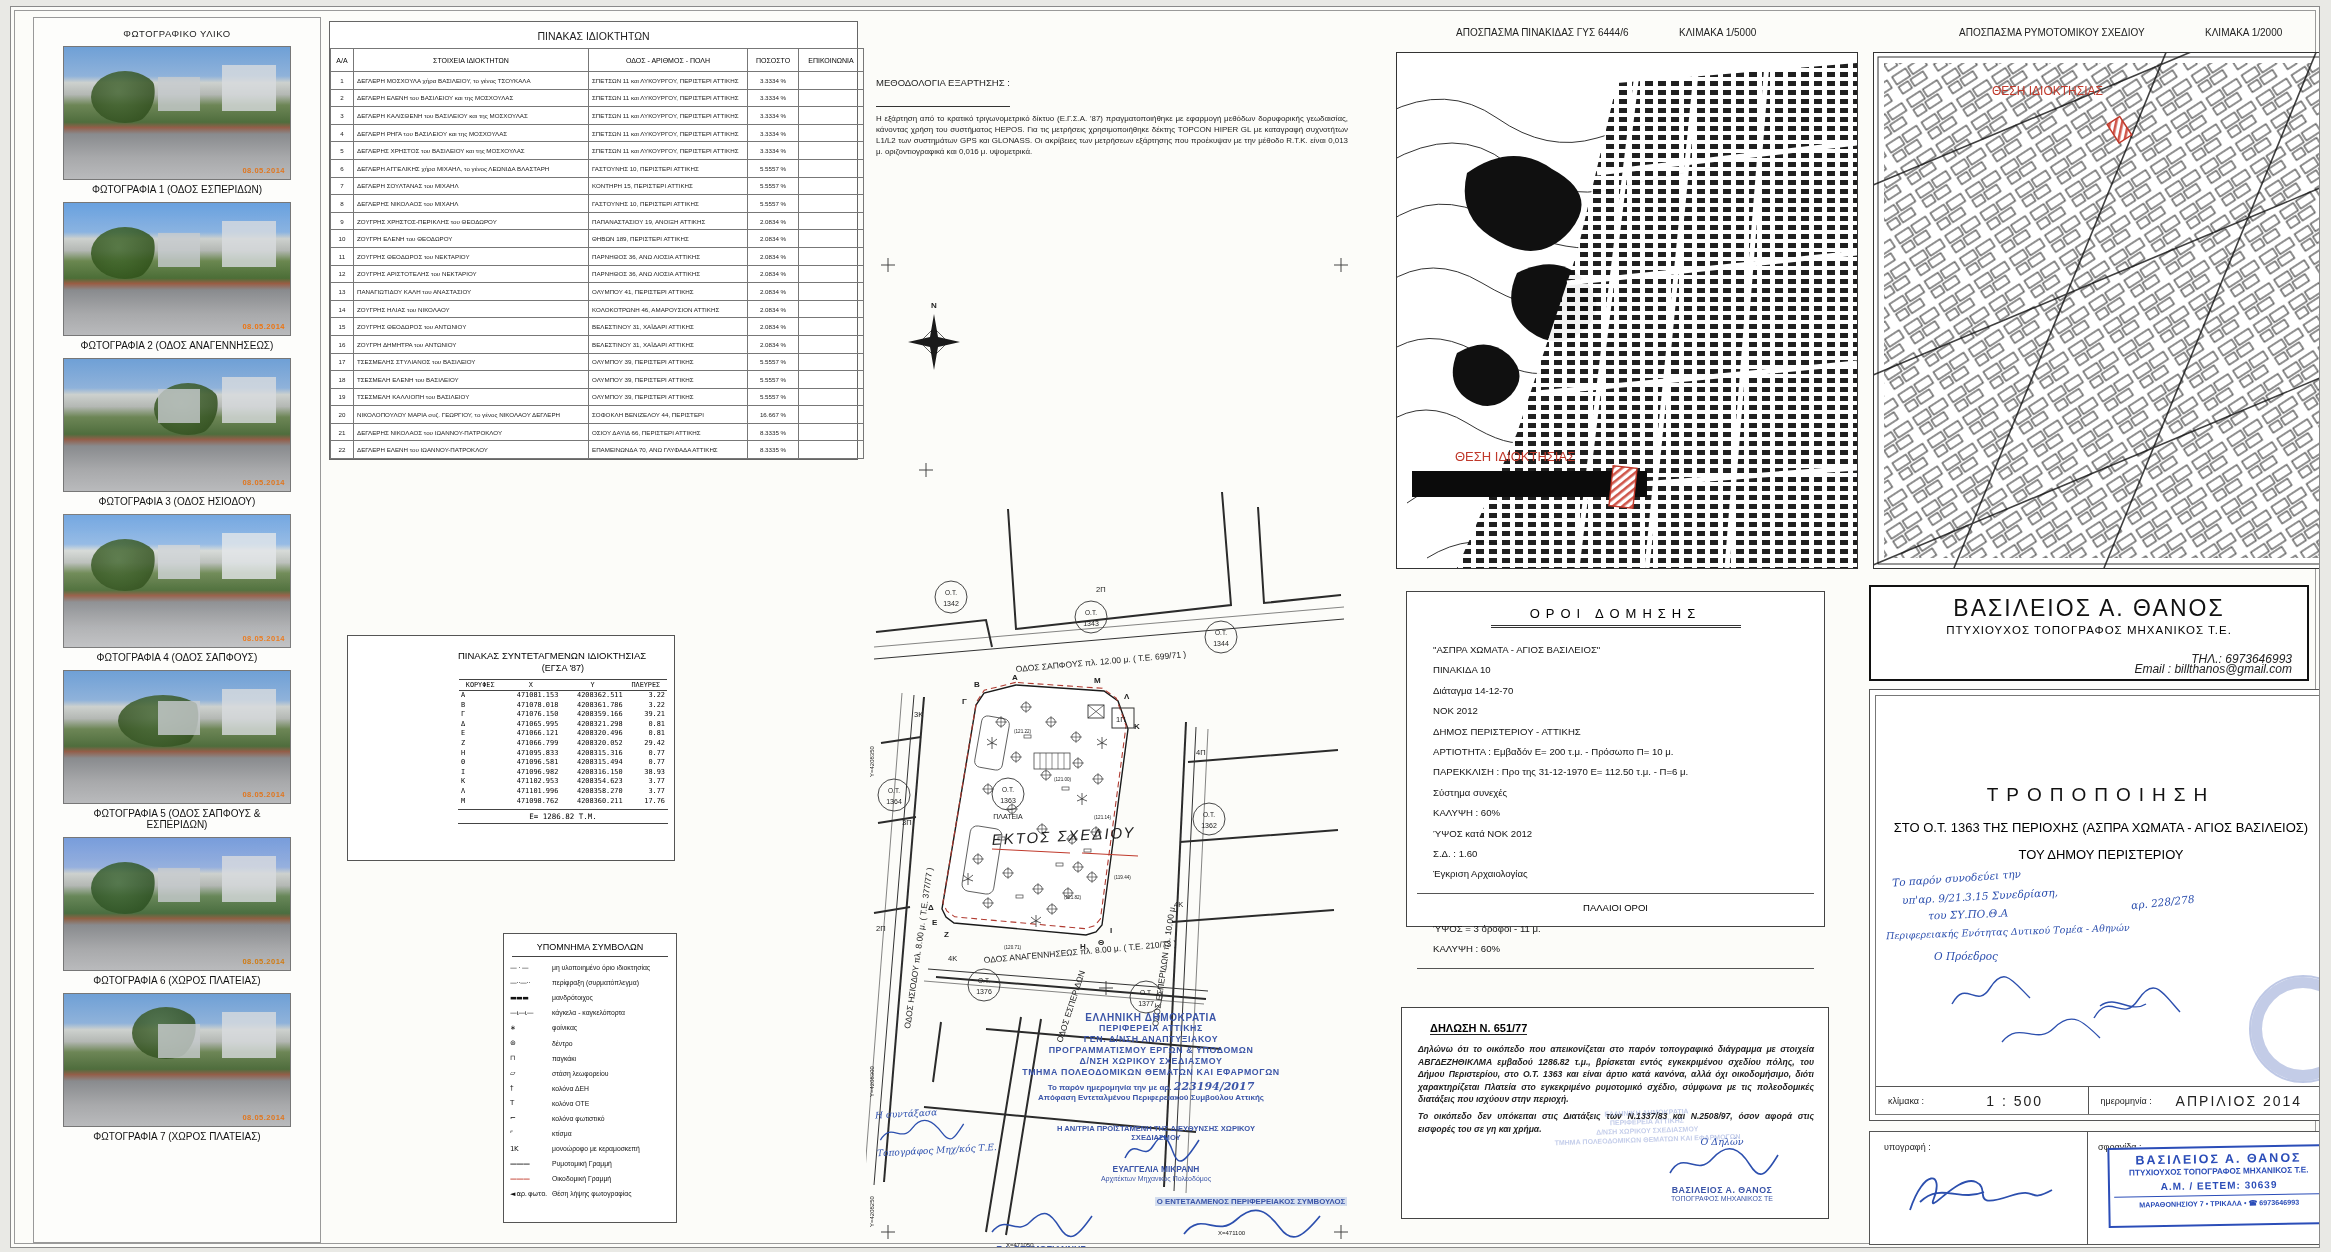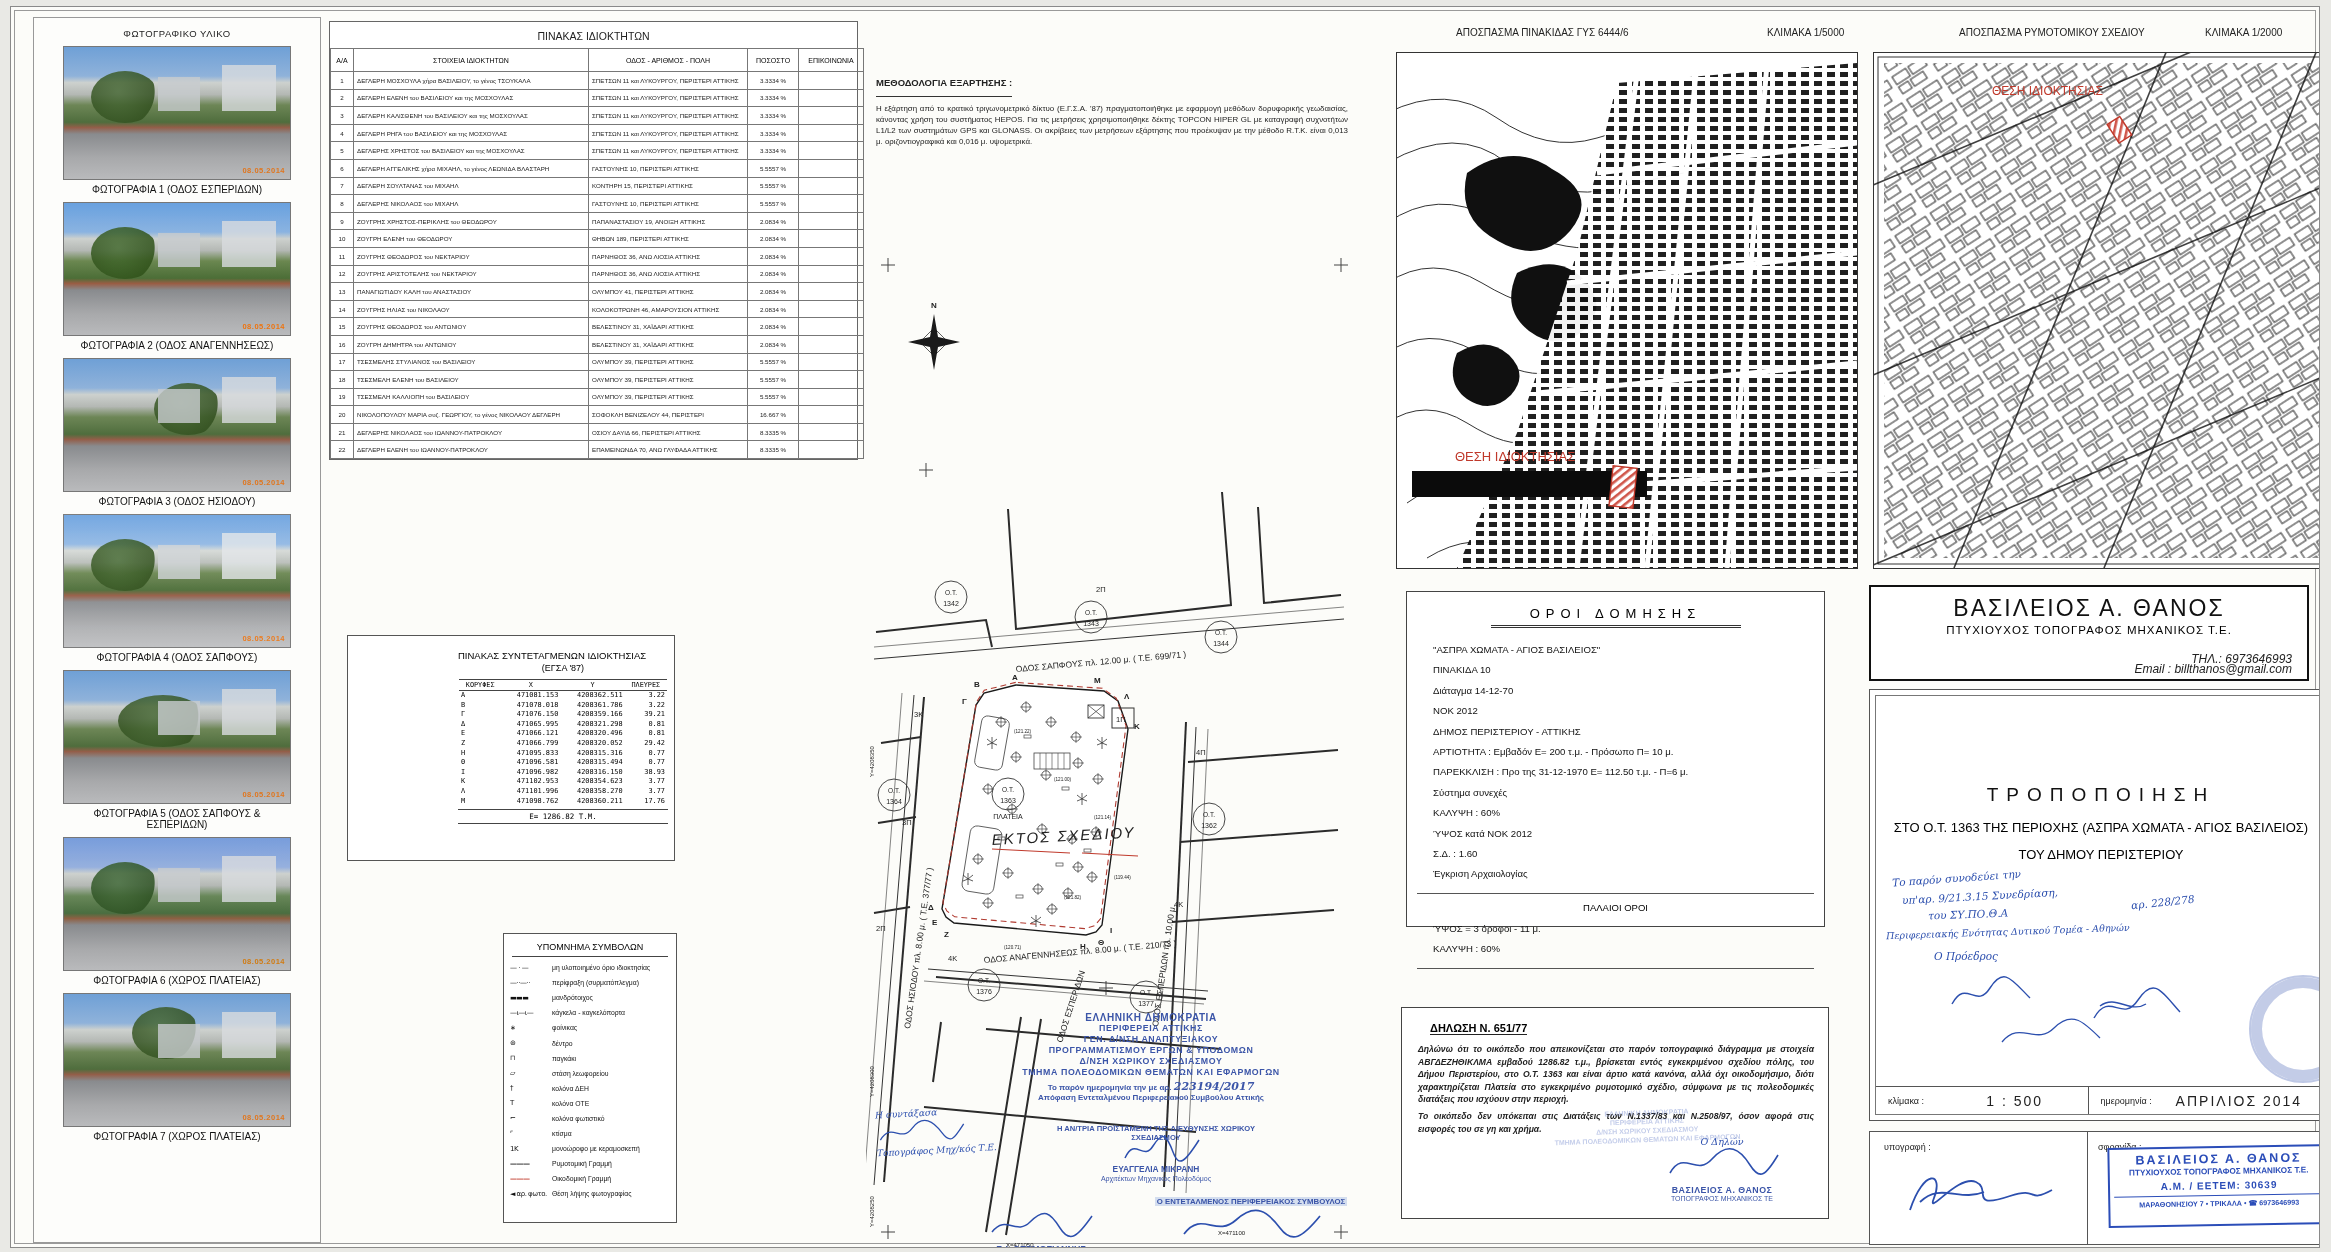--- a/index.html
+++ b/index.html
@@ -31,21 +31,21 @@
   table.own th,table.own td{border:1px solid #777;padding:1px 3px;overflow:hidden;white-space:nowrap;}
   table.own th{font-size:7px;font-weight:normal;height:20px;}
   table.own td{font-size:6.2px;height:14.6px;color:#222;}
   .c-n{width:16px;text-align:center;}
   .c-name{width:228px;}
   .c-addr{width:152px;}
   .c-pct{width:44px;text-align:center;}
   .c-com{width:58px;}
   
   .meth{left:865px;top:58px;width:472px;}
-  .meth h4{margin:12px 0 6px;font-size:9.5px;font-weight:bold;color:#222;display:inline-block;border-bottom:1px solid #333;padding-bottom:8px;}
+  .meth h4{margin:12px 0 6px;font-size:9.5px;font-weight:normal;color:#222;display:inline-block;border-bottom:1px solid #333;padding-bottom:18px;}
   .meth p{margin:0;font-size:7.9px;line-height:11px;color:#222;text-align:justify;}
   
   .coords{left:336px;top:628px;width:326px;height:224px;border:1px solid #555;background:#fff;}
   .coords-in{margin:14px 6px 0 110px;}
   .coords h4{margin:0;text-align:left;font-size:9.5px;font-weight:normal;}
   .coords .sub{text-align:center;font-size:9px;margin:2px 0 6px;}
   table.crd{border-collapse:collapse;width:208px;margin:0 auto;font-family:"DejaVu Sans Mono",monospace;}
   table.crd th{font-size:6.8px;font-weight:normal;border-top:1px solid #444;border-bottom:1px solid #444;padding:1px 2px;}
   table.crd td{font-size:6.9px;padding:0 2px;text-align:right;line-height:9.6px;}
   table.crd td:first-child{text-align:left;}
@@ -833,21 +833,21 @@
     <div class="ap-coun">
       <div class="rl">Ο ΕΝΤΕΤΑΛΜΕΝΟΣ ΠΕΡΙΦΕΡΕΙΑΚΟΣ ΣΥΜΒΟΥΛΟΣ</div>
       <svg width="150" height="34" viewBox="0 0 150 34">
         <path d="M8,26 C26,2 40,30 60,12 S92,4 104,20 S126,30 144,8" fill="none" stroke="#2c4fae" stroke-width="1.7"></path>
           </svg>
       
     </div>
   </div>
 
   <span class="abs map-title" style="left:1445px;">ΑΠΟΣΠΑΣΜΑ ΠΙΝΑΚΙΔΑΣ ΓΥΣ 6444/6</span>
-  <span class="abs map-title" style="left:1756px;">ΚΛΙΜΑΚΑ 1/5000</span>
+  <span class="abs map-title" style="left:1668px;">ΚΛΙΜΑΚΑ 1/5000</span>
   <span class="abs map-title" style="left:1948px;">ΑΠΟΣΠΑΣΜΑ ΡΥΜΟΤΟΜΙΚΟΥ ΣΧΕΔΙΟΥ</span>
   <span class="abs map-title" style="left:2194px;">ΚΛΙΜΑΚΑ 1/2000</span>
 
   <div class="abs map1">
     <svg width="460" height="515" viewBox="0 0 460 515">
       <defs>
         <pattern id="urb1" width="13" height="9" patternUnits="userSpaceOnUse">
           <rect width="13" height="9" fill="#fff"></rect>
               <rect x="1" y="1" width="8" height="5" fill="#141414"></rect>
         </pattern>

